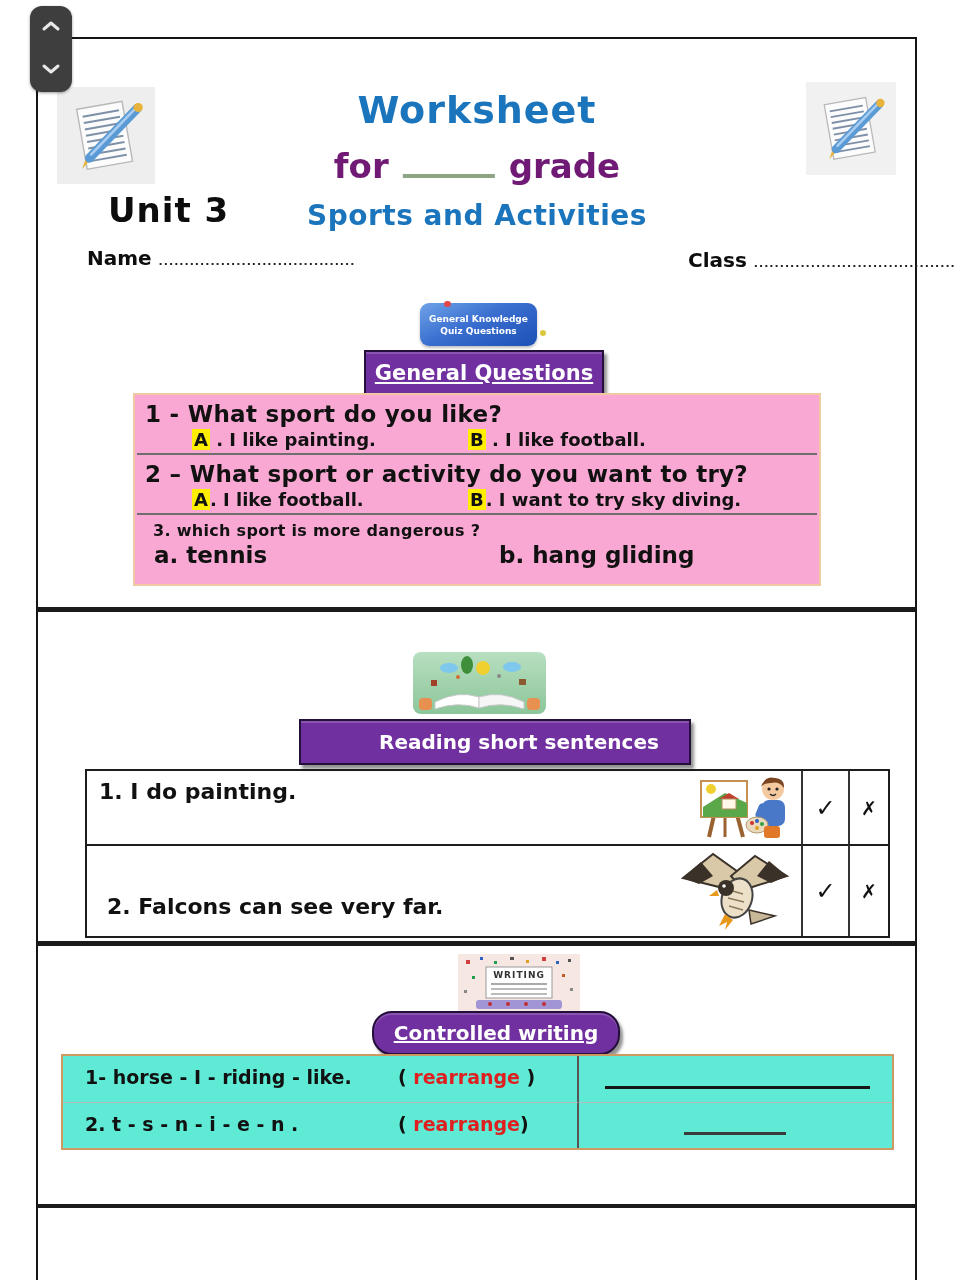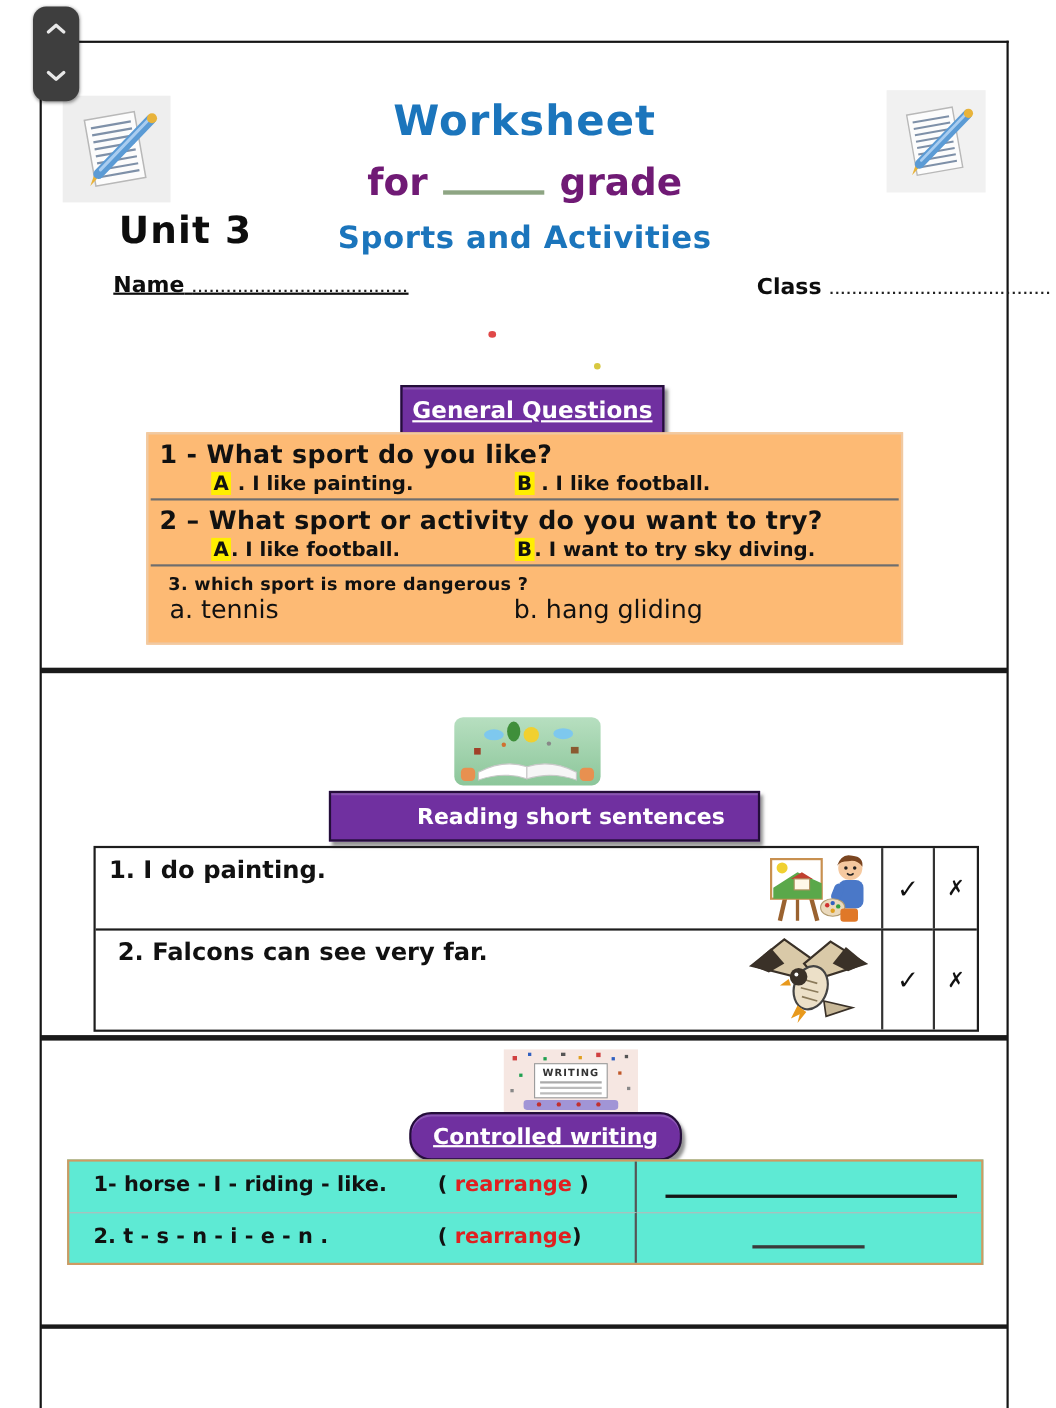--- a/index.html
+++ b/index.html
@@ -37,26 +37,26 @@
          font-size:9px;font-weight:bold;text-align:center;line-height:12px;
          box-shadow:0 2px 3px rgba(0,0,0,.25);}
   .confetti{position:absolute;border-radius:50%;}
   
   .banner{position:absolute;background:#7030a0;border:2px solid #240e3a;color:#fff;font-weight:bold;
           display:flex;align-items:center;justify-content:center;
           box-shadow:3px 4px 3px rgba(40,40,40,.5), inset 0 2px 0 rgba(255,255,255,.18);}
   .banner.u{text-decoration:underline;}
   
   .qbox{position:absolute;left:133px;top:393px;width:688px;height:193px;border:2px solid #f0c9a2;
-        background:#fdba74;box-sizing:border-box;overflow:hidden;}
+        background:#f9a8d4;box-sizing:border-box;overflow:hidden;}
   .qprompt{font-size:23px;font-weight:bold;margin:6px 0 1px 10px;letter-spacing:.3px;white-space:nowrap;}
   .qprompt.alt{font-size:16px;font-weight:600;margin-left:18px;}
   .optrow{display:flex;margin:2px 0 3px 57px;font-size:18px;font-weight:bold;white-space:nowrap;}
   .optrow .opt1{width:276px;}
-  .optrow.alt{margin-left:19px;font-size:23px;font-weight:400;}
+  .optrow.alt{margin-left:19px;font-size:23px;font-weight:700;gap:32px;}
   .optrow.alt .opt1{width:313px;}
   .hl{background:#ffee00;padding:0 2px;}
   .qline{border-top:2px solid #6e6e6e;margin:3px 2px;}
   
   .bookimg{position:absolute;left:413px;top:652px;width:133px;height:62px;border-radius:8px;
            background:linear-gradient(#b7dfc0,#8cc69a);overflow:hidden;}
   .writeimg{position:absolute;left:426px;top:954px;width:122px;height:60px;background:#f6e7e2;overflow:hidden;margin-left:32px;}
   
   .rtable{position:absolute;left:85px;top:769px;width:805px;height:169px;border:2px solid #1d1d1d;
           box-sizing:border-box;display:grid;grid-template-columns:1fr 47px 40px;grid-template-rows:73px 1fr;}
@@ -149,29 +149,33 @@
     </svg>
   </div>
 
   <div class="title main">Worksheet</div>
   <div class="grade-line">
     <span>for</span><span class="grade-blank"></span><span>grade</span>
   </div>
   <div class="unit">Unit 3</div>
   <div class="title topic">Sports and Activities</div>
 
-  <div class="nameline" style="left:103px;text-decoration:underline;">
+  <div class="nameline" style="left:87px;">
     <span>Name</span>
     <span class="dots">......................................</span>
   </div>
   <div class="nameline" style="left:688px;top:248px;">
     <span>Class</span>
     <span class="dots">.......................................</span>
   </div>
 
+  <div class="badge">
+    <span>General Knowledge</span>
+    <span>Quiz Questions</span>
+  </div>
   <div class="confetti" style="left:444px;top:301px;width:7px;height:6px;background:#e04848;"></div>
   <div class="confetti" style="left:540px;top:330px;width:6px;height:6px;background:#d8c840;"></div>
 
   <div class="banner u" style="left:364px;top:350px;width:236px;height:41px;font-size:21px;">General Questions</div>
 
   <div class="qbox">
     <div class="qprompt">1 - What sport do you like?</div>
     <div class="optrow">
       <span class="opt1"><span class="hl">A</span><span> . I like painting.</span></span>
       <span class="opt2"><span class="hl">B</span><span> .  I like football.</span></span>
@@ -241,21 +245,21 @@
       </span>
     </div>
     <div class="rcell">
       <span class="checkmark">✓</span>
     </div>
     <div class="rcell">
       <span class="crossmark">✗</span>
     </div>
 
     <div class="rcell rcontent rrow2">
-      <span class="rsentence" style="left:20px;">2. Falcons can see very far.</span>
+      <span class="rsentence" style="left:20px;margin-top:40px;">2. Falcons can see very far.</span>
       <span class="rimg" style="right:10px;top:6px;">
         <svg width="112" height="80" viewBox="0 0 112 80">
           <polygon points="4,26 34,2 62,22 52,38" fill="#d9c9a8" stroke="#3a3128" stroke-width="2"></polygon>
           <polygon points="4,26 22,10 34,24 20,32" fill="#3a3128"></polygon>
           <polygon points="108,24 76,4 52,24 64,38" fill="#d9c9a8" stroke="#3a3128" stroke-width="2"></polygon>
           <polygon points="108,24 90,9 78,24 92,31" fill="#3a3128"></polygon>
           <ellipse cx="58" cy="46" rx="15" ry="20" fill="#ece0c8" stroke="#444" stroke-width="2" transform="rotate(18 58 46)"></ellipse>
           <line x1="50" y1="38" x2="64" y2="42" stroke="#8a7a5a" stroke-width="1.5"></line>
           <line x1="49" y1="46" x2="65" y2="50" stroke="#8a7a5a" stroke-width="1.5"></line>
           <line x1="50" y1="54" x2="64" y2="58" stroke="#8a7a5a" stroke-width="1.5"></line>

